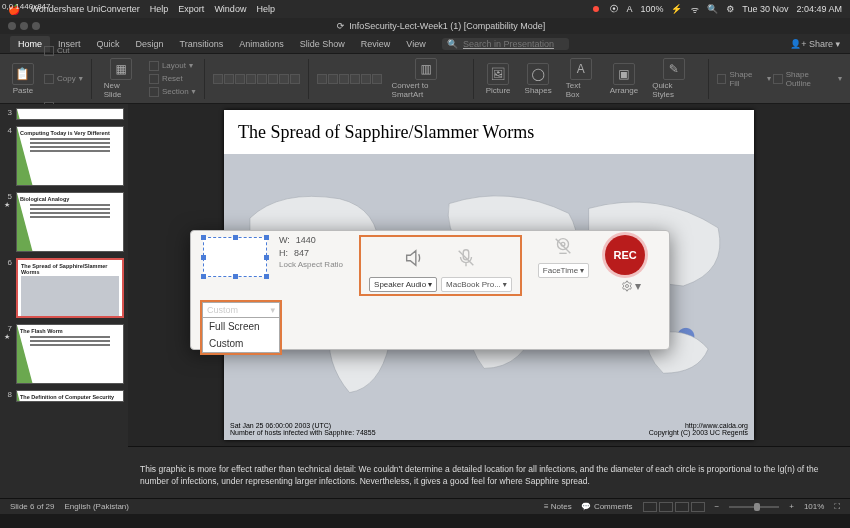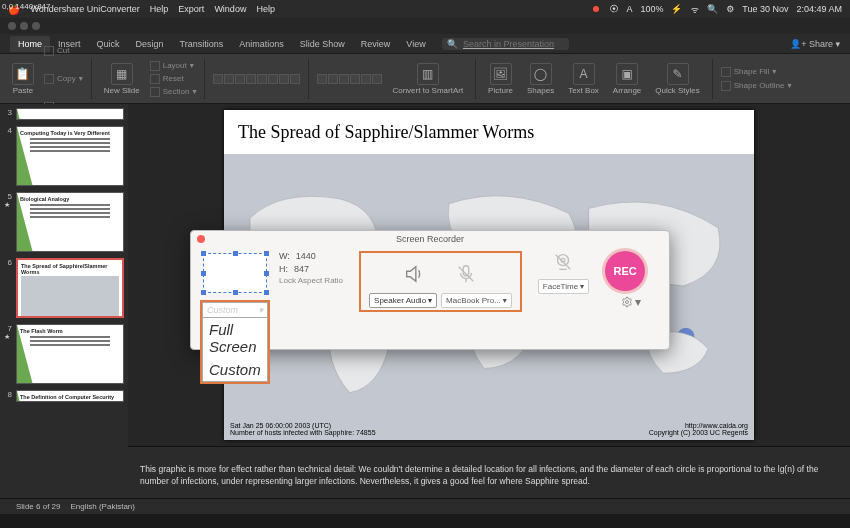--- a/index.html
+++ b/index.html
@@ -64,50 +64,50 @@
  radial-gradient(circle at 80% 36%, rgba(30,80,200,.6) 16px, transparent 17px),
  radial-gradient(circle at 78% 48%, rgba(30,80,200,.55) 9px, transparent 10px),
  radial-gradient(circle at 88% 70%, rgba(30,80,200,.55) 8px, transparent 9px),
  linear-gradient(#c3c8d0,#c3c8d0);}
 .slide .worldish { position:absolute; inset:6px 6px 28px 6px; }
 .slide .worldish svg { width:100%; height:100%; }
 .slide .footer { position:absolute; bottom:4px; left:6px; right:6px; display:flex; flex-direction:column; font-family: monospace; font-size:7px; color:#000;}
 .slide .footer .row { display:flex; justify-content:space-between;}
 
 .notesarea { background:#2b2b2b; height:72px; padding:6px 12px; font-size:8.5px; color:#ddd; line-height:1.35; overflow:hidden; border-top:1px solid #111;}
-.statusbar { height:16px; background:#2b2b2b; display:flex; align-items:center; font-size:8px; color:#bbb; padding:0 16px; gap:10px; border-top:1px solid #111;}
+.statusbar { height:16px; background:#2b2b2b; display:flex; align-items:center; font-size:8px; color:#bbb; padding:0 10px; gap:10px; border-top:1px solid #111;}
 .statusbar .right { margin-left:auto; display:flex; gap:10px; align-items:center;}
 .viewbtns { display:flex; gap:2px;} .viewbtns span{ width:14px;height:10px;border:1px solid #555;display:inline-block;}
 .zoomslider { width:50px; height:2px; background:#555; position:relative;} .zoomslider::after{content:"";position:absolute;left:50%;top:-3px;width:6px;height:8px;background:#888;border-radius:2px;}
 
 
 .recorder { position: absolute; left: 190px; top: 230px; width: 480px; height: 120px; background: #f6f5f3; border: 1px solid #bbb; border-radius: 4px; box-shadow: 0 4px 20px rgba(0,0,0,.5); z-index: 100; color:#333;}
 .rec-title { text-align:center; font-size:9px; color:#555; padding:3px 0; position:relative;}
 .rec-close { position:absolute; left:6px; top:4px; width:8px;height:8px;border-radius:50%;background:#ff5f57;}
 .rec-body { display:flex; align-items:flex-start; padding:4px 10px; gap:16px;}
 .area-box { border:2px solid #e07a3f; padding:2px;}
 .preview-frame { width:64px; height:40px; border:1px dashed #4a7cd8; position:relative; background: #fff;}
 .preview-frame .h { position:absolute; width:5px; height:5px; background:#4a7cd8;} 
 .wh-group { display:flex; flex-direction:column; gap:3px; font-size:9px; color:#555;}
 .wh-group .row{display:flex; gap:6px; align-items:center;}
 .wh-group .lockaspect{font-size:8px; color:#888; line-height:1.1;}
-.custom-dd { position:absolute; left:200px; top:300px; width:70px; z-index:101; border:2px solid #e07a3f;font-style:italic;}
+.custom-dd { position:absolute; left:200px; top:300px; width:82px; z-index:101; border:2px solid #e07a3f;}
 .custom-dd .sel { background:#fff; border:1px solid #aaa; font-size:9px; padding:2px 4px; display:flex; justify-content:space-between;}
 .custom-dd .opts { background:#fff; border:1px solid #aaa; border-top:none;}
-.custom-dd .opt { font-size:15px; padding:3px 6px; color:#333; cursor:pointer;}
+.custom-dd .opt { font-size:10px; padding:3px 6px; color:#333; cursor:pointer;}
 .source-box { border:2px solid #e07a3f; padding:4px 8px 2px 8px; display:flex; flex-direction:column;}
 .source-icons { display:flex; gap:30px; align-items:center; justify-content:center; height:34px;}
 .srcicon { width:22px; height:22px; color:#888; display:flex; align-items:center; justify-content:center;}
 .srcicon svg{width:100%;height:100%;}
 .srcicon.dis{opacity:.5;}
 .source-dds { display:flex; gap:4px; margin-top:2px;}
 .ddsmall { font-size:8px; border:1px solid #ccc; padding:2px 4px; background:#fff; color:#555; display:flex; gap:2px; align-items:center; border-radius:2px;}
 .ddsmall.active{color:#333; border-color:#999;}
 .webcam-col { display:flex; flex-direction:column; align-items:center; gap:6px;}
-.rec-btn { width:40px; height:40px; border-radius:50%; background:#ec4899; color:#fff; display:flex; align-items:center; justify-content:center; font-weight:bold; font-size:11px; box-shadow:0 0 0 3px #f1c0c0;}
+.rec-btn { width:40px; height:40px; border-radius:50%; background:#b91c1c; color:#fff; display:flex; align-items:center; justify-content:center; font-weight:bold; font-size:11px; box-shadow:0 0 0 3px #f1c0c0;}
 .gearlink { font-size:12px; color:#777; margin-left:auto; margin-right:4px; margin-top:-2px; display:flex; gap:2px; align-items:center;}
 .gearlink svg{width:12px;height:12px;}
 .record-right { display:flex; flex-direction:column; align-items:flex-end; gap:6px;}
 </style>
 </head>
 <body>
 
 <div class="overlay-label">0,0 1440x847</div>
 
 <div class="mac-menubar">
@@ -132,20 +132,21 @@
     <span>2:04:49 AM</span>
   </div>
 </div>
 
 <div class="titlebar">
   <div class="traffic">
       <span></span>
       <span></span>
       <span></span>
     </div>
+  <div class="title"><span>⟳</span>&nbsp; <span>InfoSecurity-Lect-Week1 (1) [Compatibility Mode]</span></div>
 </div>
 
 <div class="ribbon-tabs">
   <span class="tab active">Home</span>
   <span class="tab">Insert</span>
   <span class="tab">Quick</span>
   <span class="tab">Design</span>
   <span class="tab">Transitions</span>
   <span class="tab">Animations</span>
   <span class="tab">Slide Show</span>
@@ -226,21 +227,21 @@
     </div>
   <div class="rgroup">
       <div class="ricon">▣</div>
       <span>Arrange</span>
     </div>
   <div class="rgroup">
       <div class="ricon">✎</div>
       <span>Quick Styles</span>
     </div>
   <div class="rsep"></div>
-  <div style="display:flex;flex-direction:column;gap:2px;">
+  <div style="display:flex;flex-direction:row;gap:2px;">
     <div class="rsmall"><span class="mi"></span><span>Shape Fill</span> ▾</div>
     <div class="rsmall"><span class="mi"></span><span>Shape Outline</span> ▾</div>
   </div>
 </div>
 
 <div class="workspace">
   <div class="thumbs">
     <div class="thumb-row">
         <div>
           <div class="thumb-num">3</div>
@@ -342,27 +343,38 @@
     <div class="notesarea">
       <br>
       <p>This graphic is more for effect rather than technical detail: We couldn't determine a detailed location for all infections, and the diameter of each circle is proportional to the lg(n) of the number of infections, under representing larger infections.  Nevertheless, it gives a good feel for where Sapphire spread.</p>
     </div>
   </div>
 </div>
 
 <div class="statusbar">
   <span>Slide 6 of 29</span>
   <span>English (Pakistan)</span>
+  <div class="right">
+    <span>≡ <span>Notes</span></span>
+    <span>💬 <span>Comments</span></span>
+    <div class="viewbtns">
+        <span></span>
+        <span></span>
+        <span></span>
+        <span></span>
+      </div>
+    <span>−</span>
+    <div class="zoomslider"></div>
+    <span>+</span>
+    <span>101%</span>
+    <span>⛶</span>
+  </div>
 </div>
 
 <div class="recorder">
-  <div class="rec-title">
-    <div class="rec-close"></div>
-    <span>Screen Recorder</span>
-  </div>
   <div class="rec-body">
     <div style="display:flex; gap:10px; align-items:flex-start;">
       <div class="area-box" style="border:none;">
         <div class="preview-frame">
           <div class="h" style="left:-3px;top:-3px"></div>
             <div class="h" style="right:-3px;top:-3px"></div>
           <div class="h" style="left:-3px;bottom:-3px"></div>
             <div class="h" style="right:-3px;bottom:-3px"></div>
           <div class="h" style="left:50%;top:-3px;margin-left:-2px"></div>
             <div class="h" style="left:50%;bottom:-3px;margin-left:-2px"></div>

